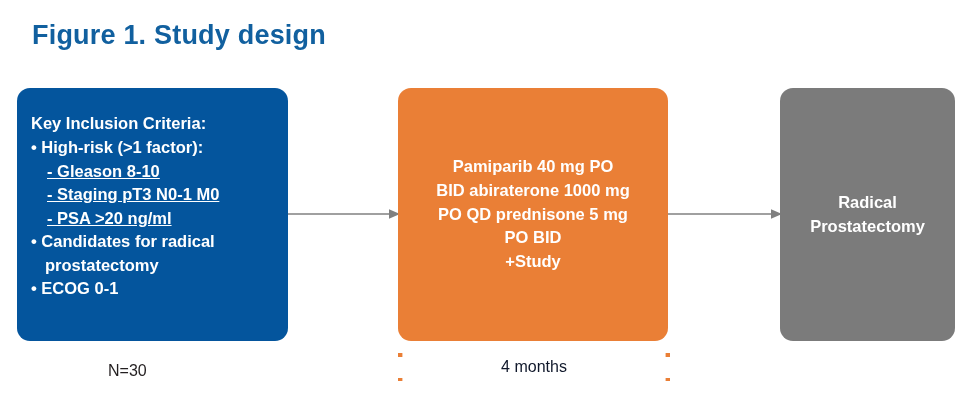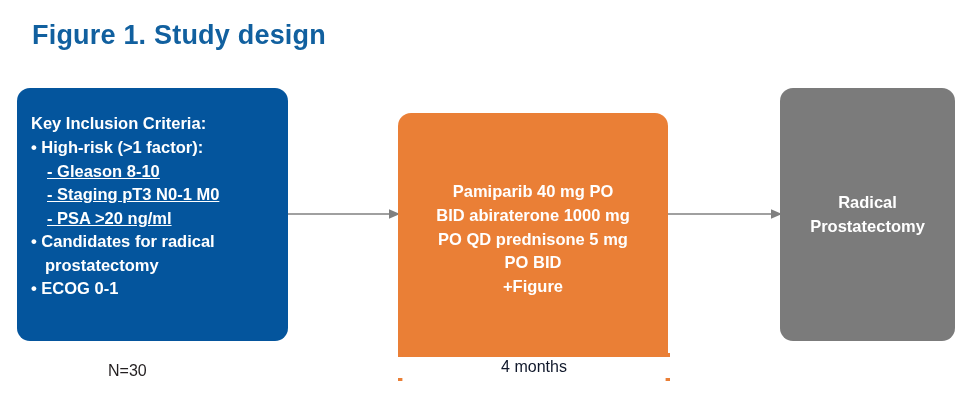--- a/index.html
+++ b/index.html
@@ -72,21 +72,20 @@
     left: 398px;
     top: 88px;
     width: 270px;
     height: 253px;
     background: #EA7F36;
     align-items: center;
     text-align: center;
     font-size: 16.5px;
     line-height: 1.45;
     padding: 0 12px;
-    margin-top: 25px;
   }
 
   .box-gray {
     left: 780px;
     top: 88px;
     width: 175px;
     height: 253px;
     background: #7B7B7B;
     align-items: center;
     text-align: center;
@@ -157,21 +156,21 @@
       <line x1="0" y1="8" x2="103" y2="8" stroke="#808080" stroke-width="1.6"></line>
       <polygon points="101,3.2 112,8 101,12.8" fill="#808080"></polygon>
     </svg>
   </div>
 
   <div class="flow-box box-orange">
     <div>Pamiparib 40 mg PO</div>
     <div>BID abiraterone 1000 mg</div>
     <div>PO QD prednisone 5 mg</div>
     <div>PO BID</div>
-    <div>+Figure</div>
+    <div>+Study</div>
   </div>
 
   <div class="arrow arrow-2">
     <svg width="114" height="16" viewBox="0 0 114 16" xmlns="http://www.w3.org/2000/svg">
       <line x1="0" y1="8" x2="105" y2="8" stroke="#808080" stroke-width="1.6"></line>
       <polygon points="103,3.2 114,8 103,12.8" fill="#808080"></polygon>
     </svg>
   </div>
 
   <div class="flow-box box-gray">

